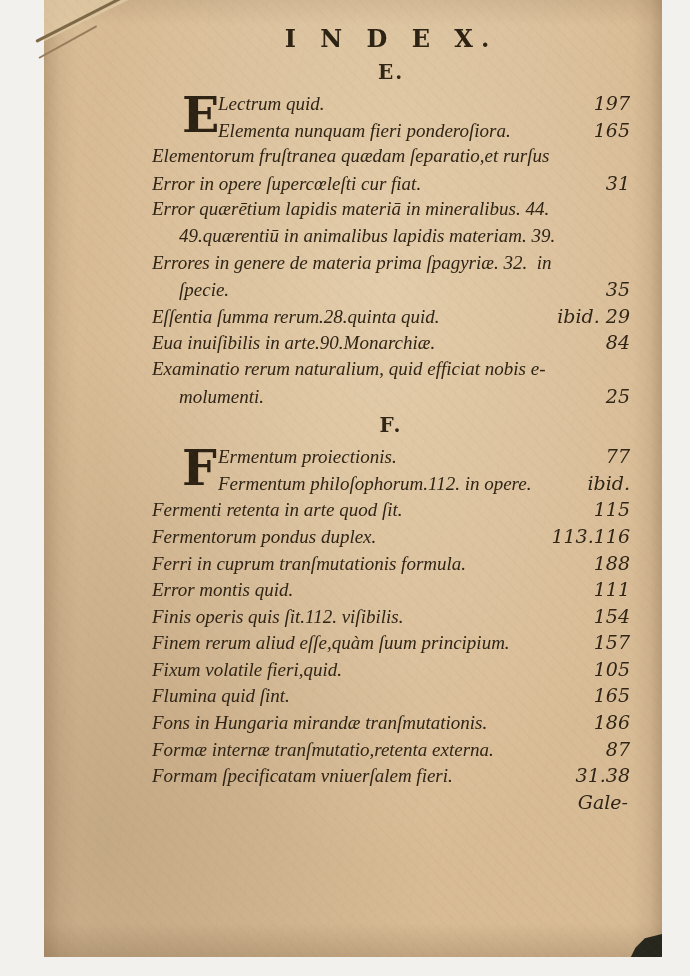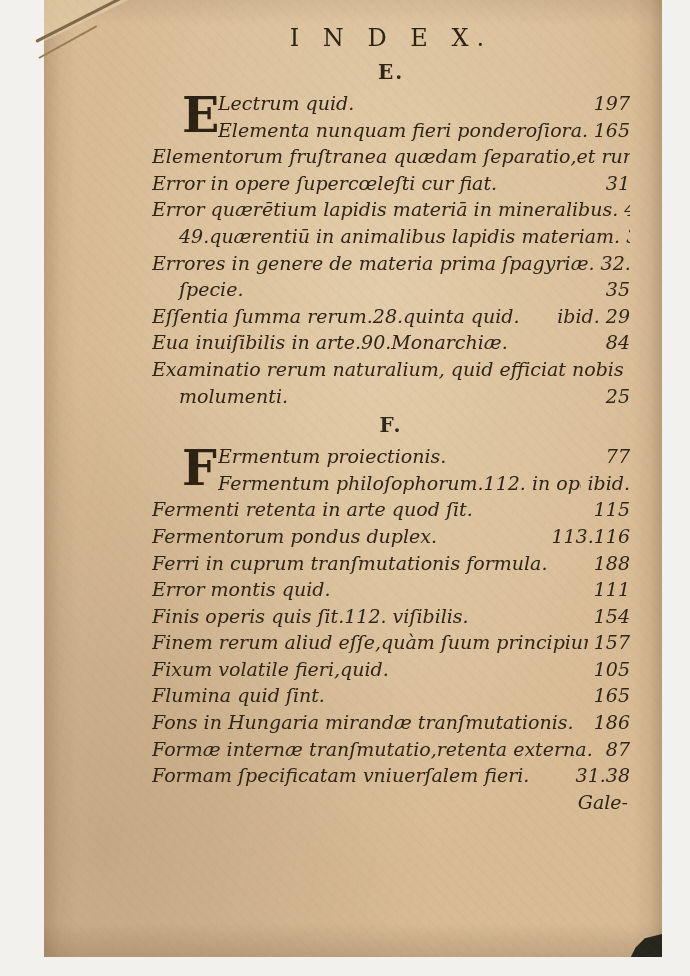--- a/index.html
+++ b/index.html
@@ -44,29 +44,29 @@
   }
   
   .corner-dark {
     position:absolute; right:0; bottom:0; width:38px; height:23px;
     background:#26261d;
     clip-path:polygon(18% 100%, 100% 100%, 100% 0, 55% 18%, 30% 60%);
   }
   
   .title {
     position:absolute; left:108px; top:24px; width:478px;
-    text-align:center; font-size:24px; font-weight:400;
+    text-align:center; font-size:24px; font-weight:700;
     letter-spacing:8px; color:#2c2213;
   }
   .textblock {
     position:absolute; left:108px; top:56px; width:478px;
     color:#2e2315; font-size:19px; font-style:italic;
   }
   .row { display:flex; align-items:baseline; height:26.6px; line-height:26.6px; }
-  .row .t { flex:1 1 auto; white-space:pre; overflow:hidden; }
+  .row .t { flex:1 1 auto; white-space:pre; overflow:hidden;font-family:Liberation Serif, serif; }
   .row .p { flex:0 0 auto; margin-left:6px; text-align:left; }
   .row.cont .t { padding-left:27px; }
   .heading {
     display:block; height:34px; line-height:32px; text-align:center;
     font-style:normal; font-weight:700; font-size:20px; letter-spacing:2px;
     color:#302616;
   }
   .dropblock { display:flex; margin-left:30px; }
   .dropblock .cap {
     flex:0 0 36px; width:36px; font-style:normal; font-weight:700;

